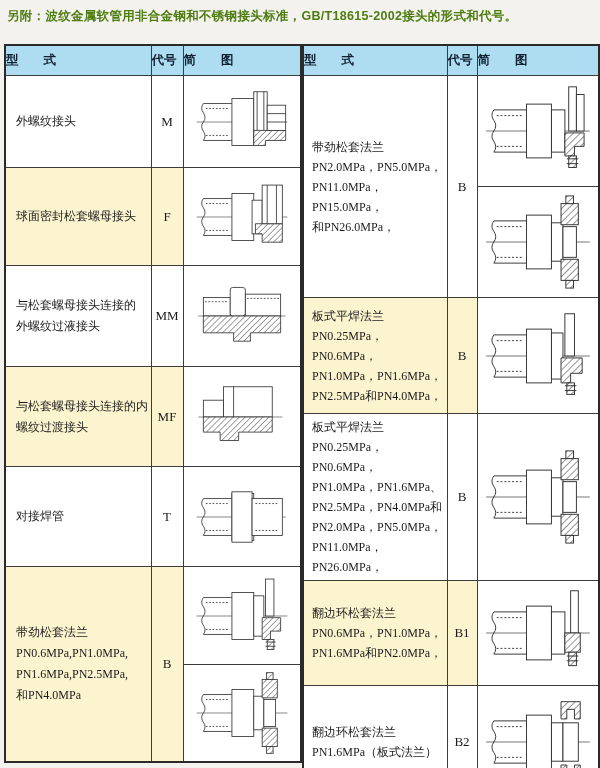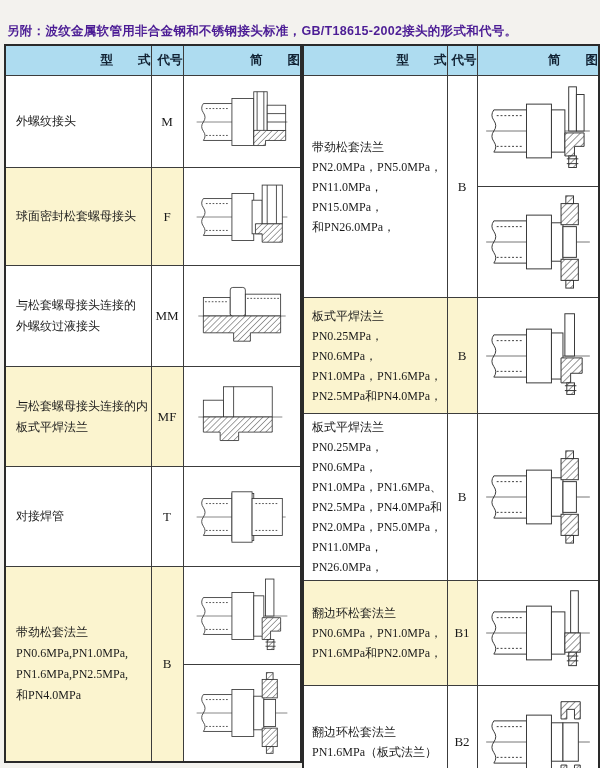--- a/index.html
+++ b/index.html
@@ -4,40 +4,40 @@
 <style>
   html,body{margin:0;padding:0;}
   body{
     width:600px;height:768px;
     background:#f3f2ee;
     font-family:"Liberation Sans","DejaVu Sans",sans-serif;
     position:relative;overflow:hidden;
     color:#1a1a1a;
   }
   .page-title{
-    position:absolute;left:7px;top:23px;
-    font-size:12.5px;font-weight:bold;color:#4c1d95;
+    position:absolute;left:7px;top:8px;
+    font-size:12.5px;font-weight:bold;color:#4d7c0f;
     letter-spacing:0.3px;white-space:nowrap;
   }
   table.conn{
     position:absolute;top:44px;
     border-collapse:collapse;table-layout:fixed;
     background:#fff;
     border:2px solid var(--border-dark);
   }
   table.lt{left:4px;width:296px;}
   table.rt{left:302px;width:296px;}
   th,td{
     border:1px solid var(--border);
     padding:0;overflow:hidden;
   }
   th{
     background:var(--header-bg);
     font-size:12.5px;font-weight:bold;color:#123;
-    height:29px;text-align:right;
+    height:29px;text-align:left;
     font-family:"Liberation Serif","DejaVu Serif",serif;
   }
   td.type-cell{
     font-family:"Liberation Serif","DejaVu Serif",serif;
     font-size:12px;line-height:21px;
     padding:3px 2px 3px 10px;
     vertical-align:middle;text-align:left;
     white-space:pre-line;
   }
   .rt td.type-cell{font-size:12px;line-height:20px;padding-left:8px;}
@@ -214,21 +214,21 @@
 外螺纹过液接头</td>
     <td class="code-cell">MM</td>
     <td class="diag-cell">
       <svg class="diag" viewBox="0 0 120 100">
             <use href="#d-mm"></use>
           </svg>
     </td>
   </tr>
   <tr style="height:100px">
     <td class="type-cell hl">与松套螺母接头连接的内
-板式平焊法兰</td>
+螺纹过渡接头</td>
     <td class="code-cell hl">MF</td>
     <td class="diag-cell">
       <svg class="diag" viewBox="0 0 120 100">
             <use href="#d-mf"></use>
           </svg>
     </td>
   </tr>
   <tr style="height:100px">
     <td class="type-cell">对接焊管</td>
     <td class="code-cell">T</td>

